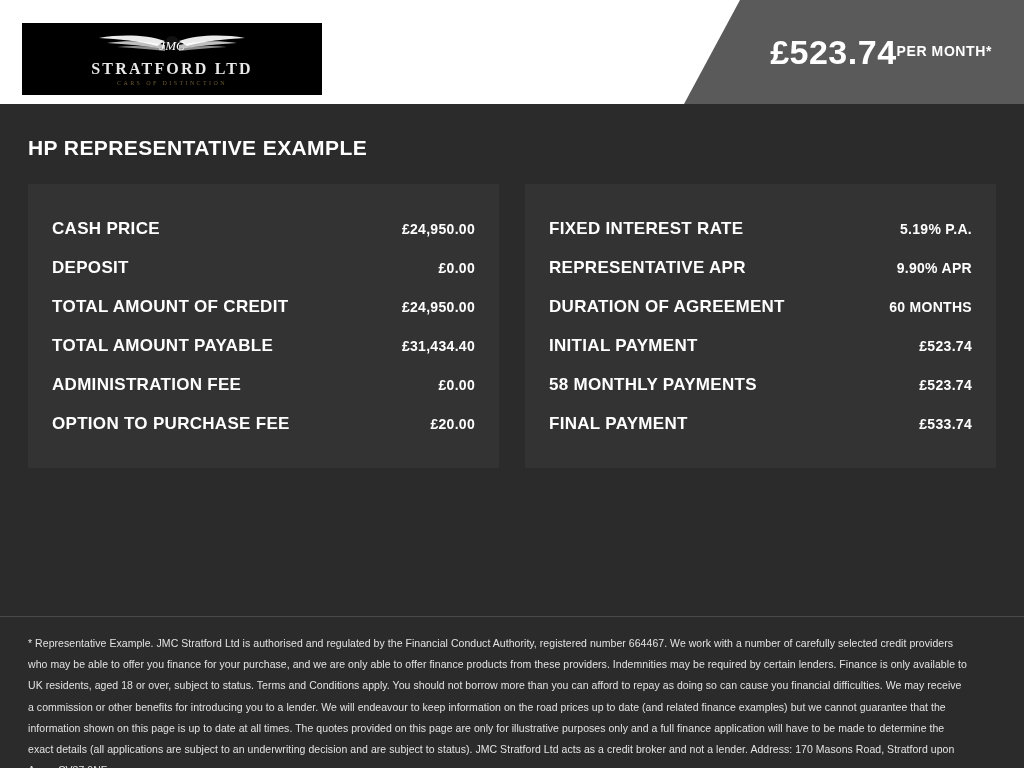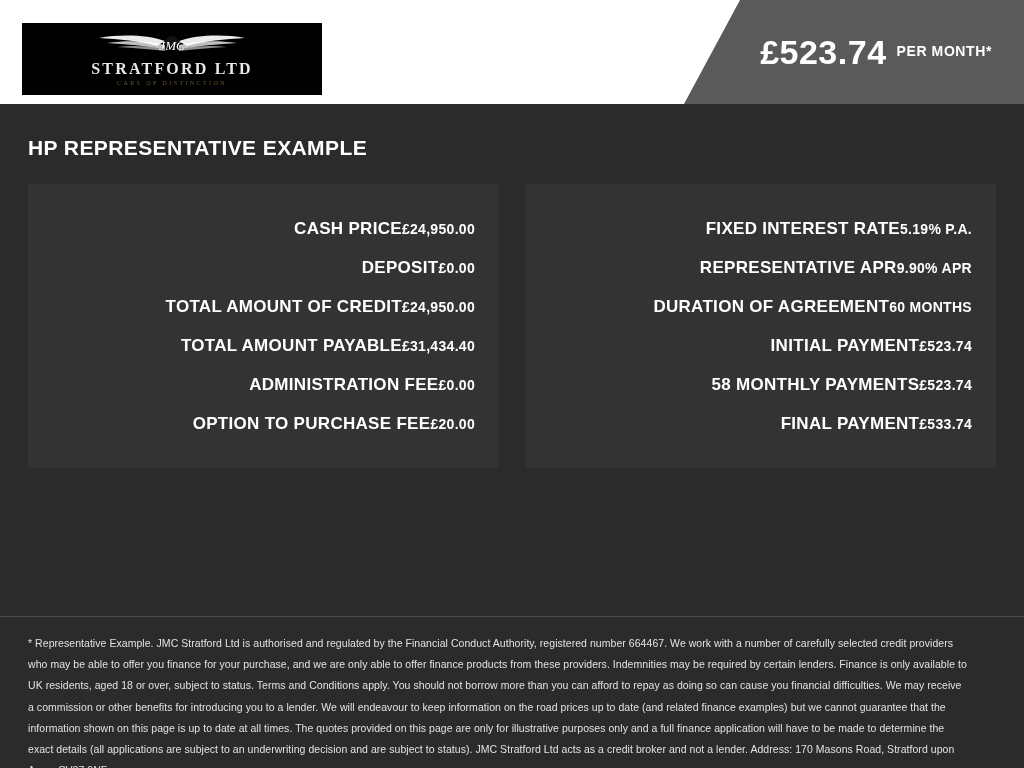--- a/index.html
+++ b/index.html
@@ -65,21 +65,20 @@
     color: #ffffff;
     font-size: 34px;
     font-weight: bold;
     letter-spacing: 0.5px;
   }
   .price-per {
     color: #ffffff;
     font-size: 14px;
     font-weight: bold;
     letter-spacing: 0.6px;
-    margin-left: 10px;
     padding-bottom: 3px;
   }
 
   
   .title {
     color: #ffffff;
     font-size: 21px;
     font-weight: bold;
     letter-spacing: 0.4px;
     padding: 32px 0 0 28px;
@@ -92,21 +91,21 @@
     padding: 24px 28px 0 28px;
   }
   .panel {
     flex: 1;
     background: #333333;
     padding: 26px 24px 24px 24px;
   }
   .row {
     display: flex;
     align-items: baseline;
-    justify-content: flex-end;
+    justify-content: space-between;
     padding: 9px 0 10px 0;
   }
   .row .label {
     color: #ffffff;
     font-size: 17px;
     font-weight: bold;
     letter-spacing: 0.3px;
     text-transform: uppercase;
   }
   .row .value {

